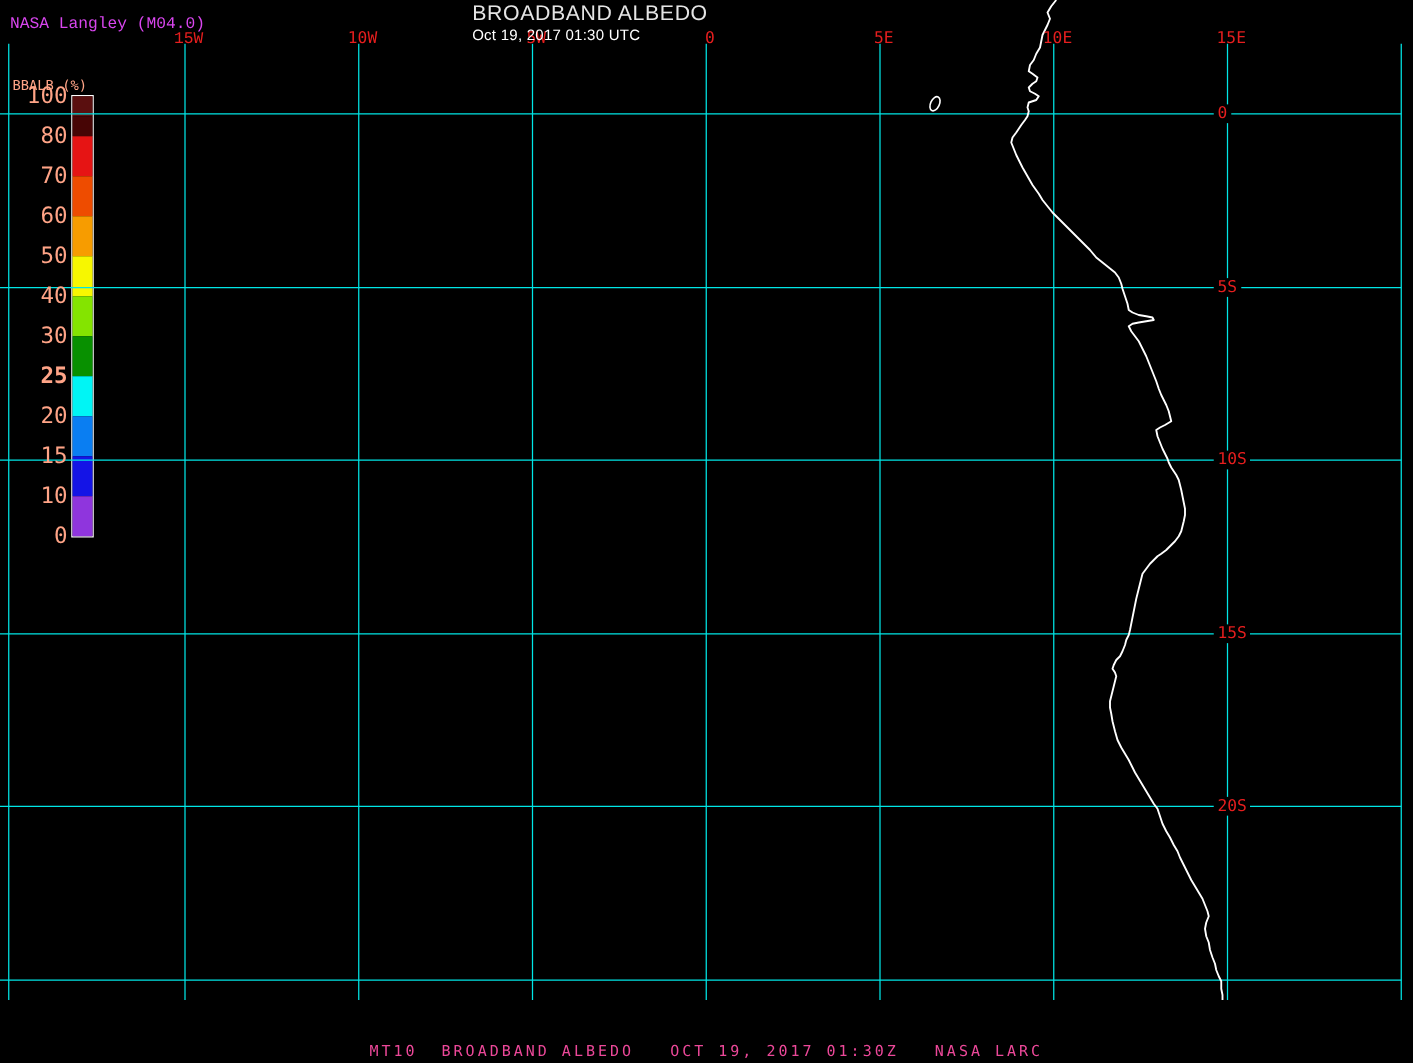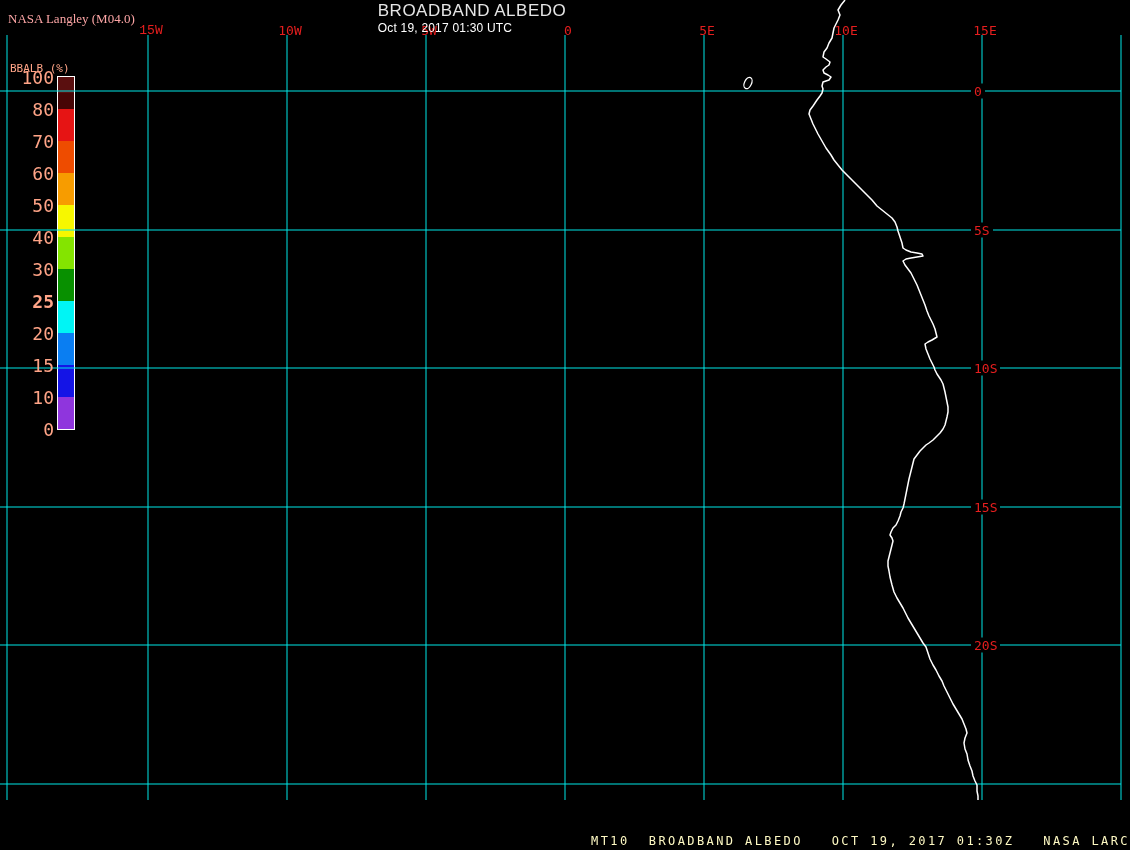--- a/index.html
+++ b/index.html
@@ -2,21 +2,21 @@
 <html><head>
 <meta charset="utf-8">
 <style>
   html,body{margin:0;padding:0;background:#000;}
   .screen{
     position:relative;width:1130px;height:850px;background:#000;overflow:hidden;
     font-family:"DejaVu Sans Mono", monospace;
   }
   .hdr-src{
     position:absolute;left:8px;top:11px;z-index:5;
-    font-family:Liberation Serif, serif;font-size:13px;color:#fca5a5;
+    font-family:Liberation Mono, monospace;font-size:13px;color:#d946ef;
     white-space:pre;
   }
   .title{
     position:absolute;left:472px;top:1px;transform:translateX(-50%);z-index:6;
     font-family:"Liberation Sans", sans-serif;font-size:17px;letter-spacing:.5px;
     color:#e5e5e5;white-space:pre;
   }
   .subtitle{
     position:absolute;left:445px;top:21px;transform:translateX(-50%);z-index:6;
     font-family:"Liberation Sans", sans-serif;font-size:12px;letter-spacing:.2px;
@@ -38,22 +38,22 @@
   #map-svg{position:absolute;left:0;top:0;z-index:2;}
   .lonlab{
     position:absolute;top:23px;transform:translateX(-50%);z-index:3;
     font-size:13px;color:#e61e1e;white-space:pre;
   }
   .latlab{
     position:absolute;left:971px;transform:translateY(-50%);z-index:3;
     font-size:13px;color:#e61e1e;background:#000;padding:0 3px;white-space:pre;
   }
   .footer{
-    position:absolute;left:0;right:0;top:834px;text-align:right;z-index:5;
-    font-size:12px;letter-spacing:2.4px;color:#fef9c3;white-space:pre;
+    position:absolute;left:0;right:0;top:834px;text-align:center;z-index:5;
+    font-size:12px;letter-spacing:2.4px;color:#ec4899;white-space:pre;
   }
 </style>
 </head>
 <body>
 
 <div class="screen">
 
   <div id="colorbar">
       <div class="seg" style="height: 16px; background: rgb(90, 15, 15);"></div>
       <div class="seg" style="height: 16px; background: rgb(71, 5, 5);"></div>

